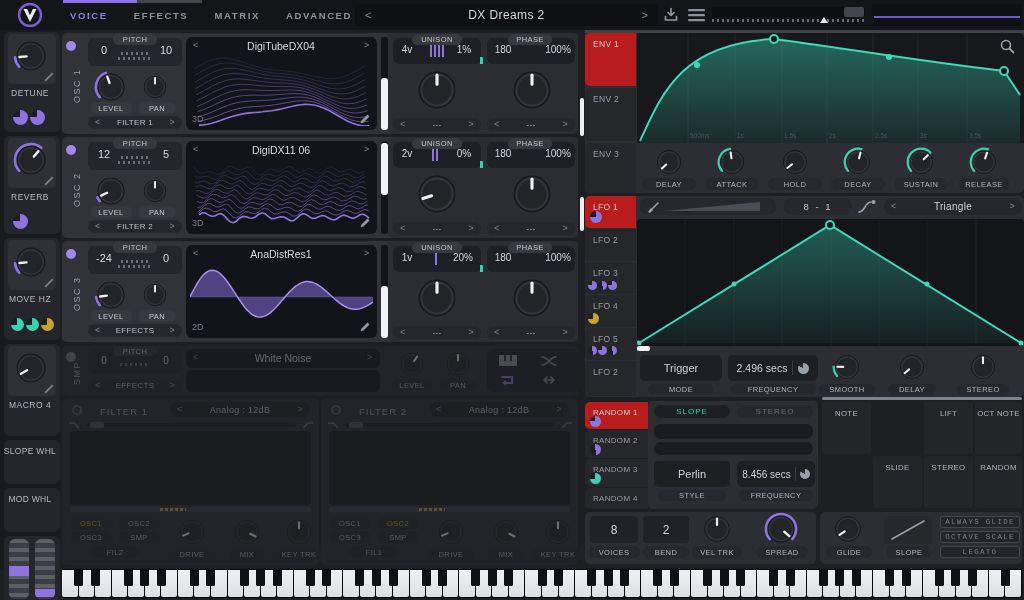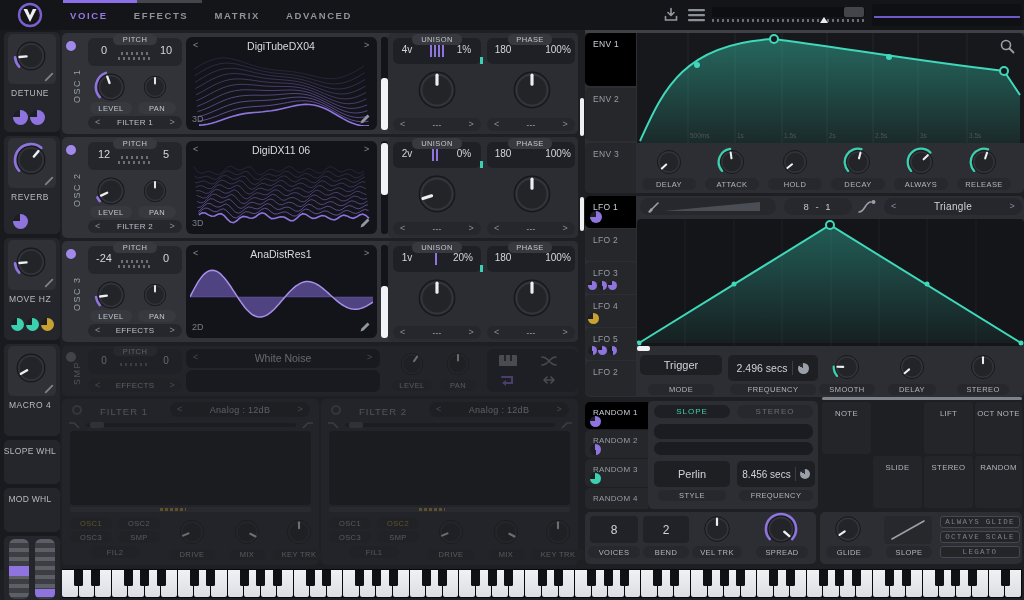--- a/index.html
+++ b/index.html
@@ -22,21 +22,21 @@
   .sel.dkk{background:#1e2025}
   .arr{color:#868b93;font-size:9px;line-height:1}
   .arr::before{content:"<"}
   .arr.r::before{content:">"}
   .vlabel{writing-mode:vertical-rl;transform:rotate(180deg);font-size:9px;color:#9aa0a8;
           letter-spacing:1.5px;text-align:center}
   .tab{font-size:9.5px;letter-spacing:1.6px;color:#8f939b;font-weight:700;cursor:default}
   .tab.active{color:#9678e8}
   .stab{background:#25272b;border-radius:5px 0 0 5px;font-size:8.5px;color:#989ca4;
         padding:6px 0 0 8px;letter-spacing:.3px}
-  .stab.active{background:#000000;color:#cbced4}
+  .stab.active{background:#b91c1c;color:#cbced4}
   .knob{display:block}
   .knob svg{width:100%;height:100%;display:block}
   .pie{border-radius:50%;display:block}
   .pie.p{background:conic-gradient(#8f73de 0 272deg,#1d1e22 272deg 360deg)}
   .pie.ph{background:conic-gradient(#8f73de 0 180deg,#1d1e22 180deg 360deg)}
   .pie.t{background:conic-gradient(#3bd0b0 0 268deg,#1d1e22 268deg 360deg)}
   .pie.y{background:conic-gradient(#c7a233 0 268deg,#1d1e22 268deg 360deg)}
   .pie.g{background:conic-gradient(#9aa0a8 0 300deg,#2a2c31 300deg 360deg)}
   .mcell{position:absolute;width:49px;height:52px;background:#232529;border-radius:3px;
          display:flex;justify-content:center;font-size:7.8px;color:#b3b6bc;padding-top:7px;
@@ -64,20 +64,25 @@
       <circle cx="17" cy="13" r="11" fill="none" stroke="#7a5fd0" stroke-width="2.4"></circle>
       <path d="M10.5,7 L17,20 L23.5,7 L19.8,7 L17,13.2 L14.2,7 Z" fill="#eceef2"></path>
     </svg>
     <div class="abs" style="left:63px;top:0;width:139px;height:3px;background:#44464c"></div>
     <div class="abs" style="left:63px;top:0;width:74px;height:3px;background:#8a6fe8"></div>
     <div class="abs" style="left:70px;top:0;width:282px;height:30px;display:flex;align-items:center;justify-content:space-between">
       <span class="tab active">VOICE</span>
       <span class="tab">EFFECTS</span>
       <span class="tab">MATRIX</span>
       <span class="tab">ADVANCED</span>
+    </div>
+    <div class="abs" style="left:355px;top:4px;width:303px;height:22px;background:#0f1013;border-radius:4px;display:flex;align-items:center;justify-content:space-between;padding:0 10px">
+      <span class="arr" style="font-size:11px"></span>
+      <span style="font-size:12px;color:#d6d9de;letter-spacing:.4px">DX Dreams 2</span>
+      <span class="arr r" style="font-size:11px"></span>
     </div>
     <svg class="abs" style="left:663px;top:7px" width="16" height="16" viewBox="0 0 16 16">
       <path d="M8,1.5 V8 M5,5.5 L8,8.5 L11,5.5" fill="none" stroke="#9398a0" stroke-width="1.6" stroke-linecap="round" stroke-linejoin="round"></path>
       <path d="M2.5,9.5 V13 H13.5 V9.5" fill="none" stroke="#9398a0" stroke-width="1.6" stroke-linecap="round"></path>
     </svg>
     <svg class="abs" style="left:688px;top:9px" width="17" height="13" viewBox="0 0 17 13">
       <rect y="0" width="17" height="2.2" rx="1" fill="#8d9199"></rect>
         <rect y="5" width="17" height="2.2" rx="1" fill="#8d9199"></rect>
         <rect y="10" width="17" height="2.2" rx="1" fill="#8d9199"></rect>
     </svg>
@@ -678,21 +683,21 @@
         <circle r="12.3" fill="#222428" stroke="#17181b" stroke-width="1"></circle>
         <circle r="10.8" fill="none" stroke="#32343a" stroke-width="1.6"></circle>
         <path d="M-10.55,9.50 A14.2,14.2 0 0 1 4.39,-13.51" fill="none" stroke="#3bd0b0" stroke-width="2.4" stroke-linecap="round"></path>
         <line x1="0" y1="-4" x2="0" y2="-10.3" stroke="#eceef2" stroke-width="2.2" stroke-linecap="round" transform="rotate(18)"></line>
       </svg>
     </span>
   <div class="abs pill dk" style="left:642px;top:178px;width:54px;height:12px">DELAY</div>
   <div class="abs pill dk" style="left:705px;top:178px;width:54px;height:12px">ATTACK</div>
   <div class="abs pill dk" style="left:768px;top:178px;width:54px;height:12px">HOLD</div>
   <div class="abs pill dk" style="left:831px;top:178px;width:54px;height:12px">DECAY</div>
-  <div class="abs pill dk" style="left:894px;top:178px;width:54px;height:12px">ALWAYS</div>
+  <div class="abs pill dk" style="left:894px;top:178px;width:54px;height:12px">SUSTAIN</div>
   <div class="abs pill dk" style="left:957px;top:178px;width:54px;height:12px">RELEASE</div>
 
   <div class="abs" style="left:580px;top:98px;width:4px;height:38px;background:#eef0f4;border-radius:2px"></div>
   <div class="abs" style="left:580px;top:197px;width:4px;height:34px;background:#eef0f4;border-radius:2px"></div>
 
   <div class="abs panel2" style="left:585px;top:196px;width:439px;height:201px"></div>
   <div class="abs stab active" style="left:585px;top:196px;width:51px;height:32px">LFO 1</div>
   <div class="abs stab" style="left:585px;top:229px;width:51px;height:32px">LFO 2</div>
   <div class="abs stab" style="left:585px;top:262px;width:51px;height:32px">LFO 3</div>
   <div class="abs stab" style="left:585px;top:295px;width:51px;height:32px">LFO 4</div>
@@ -745,21 +750,21 @@
       <polygon points="2,124 193,6 384,124" fill="url(#lfog)"></polygon>
       <polyline points="2,124 193,6 384,124" fill="none" stroke="#3fd8ba" stroke-width="2"></polyline>
       <circle cx="2" cy="124" r="2.5" fill="#3fd8ba"></circle>
       <circle cx="97" cy="65" r="2.5" fill="#3fd8ba"></circle>
       <circle cx="193" cy="6" r="4" fill="#141519" stroke="#3fd8ba" stroke-width="2"></circle>
       <circle cx="290" cy="65" r="2.5" fill="#3fd8ba"></circle>
       <circle cx="384" cy="124" r="2.5" fill="#3fd8ba"></circle>
     </svg>
   </div>
   <div class="abs" style="left:637px;top:346px;width:13px;height:5px;background:#eef0f4;border-radius:2px"></div>
-  <div class="abs vbox" style="left:640px;top:355px;width:82px;height:20px">Trigger</div>
+  <div class="abs vbox" style="left:640px;top:355px;width:82px;height:26px">Trigger</div>
   <div class="abs pill dk" style="left:648px;top:384px;width:66px;height:11px">MODE</div>
   <div class="abs vbox" style="left:728px;top:355px;width:90px;height:26px">
     <span style="font-size:10.5px">2.496 secs</span>
     <span style="width:1px;height:14px;background:#3a3d43;margin:0 5px"></span>
     <span class="pie g" style="width:11px;height:11px"></span>
   </div>
   <div class="abs pill dk" style="left:730px;top:384px;width:86px;height:11px">FREQUENCY</div>
   <span class="abs knob" style="left:832px;top:352px;width:30px;height:30px">
       <svg viewBox="-16 -16 32 32">
         <circle r="12.3" fill="#222428" stroke="#17181b" stroke-width="1"></circle>

